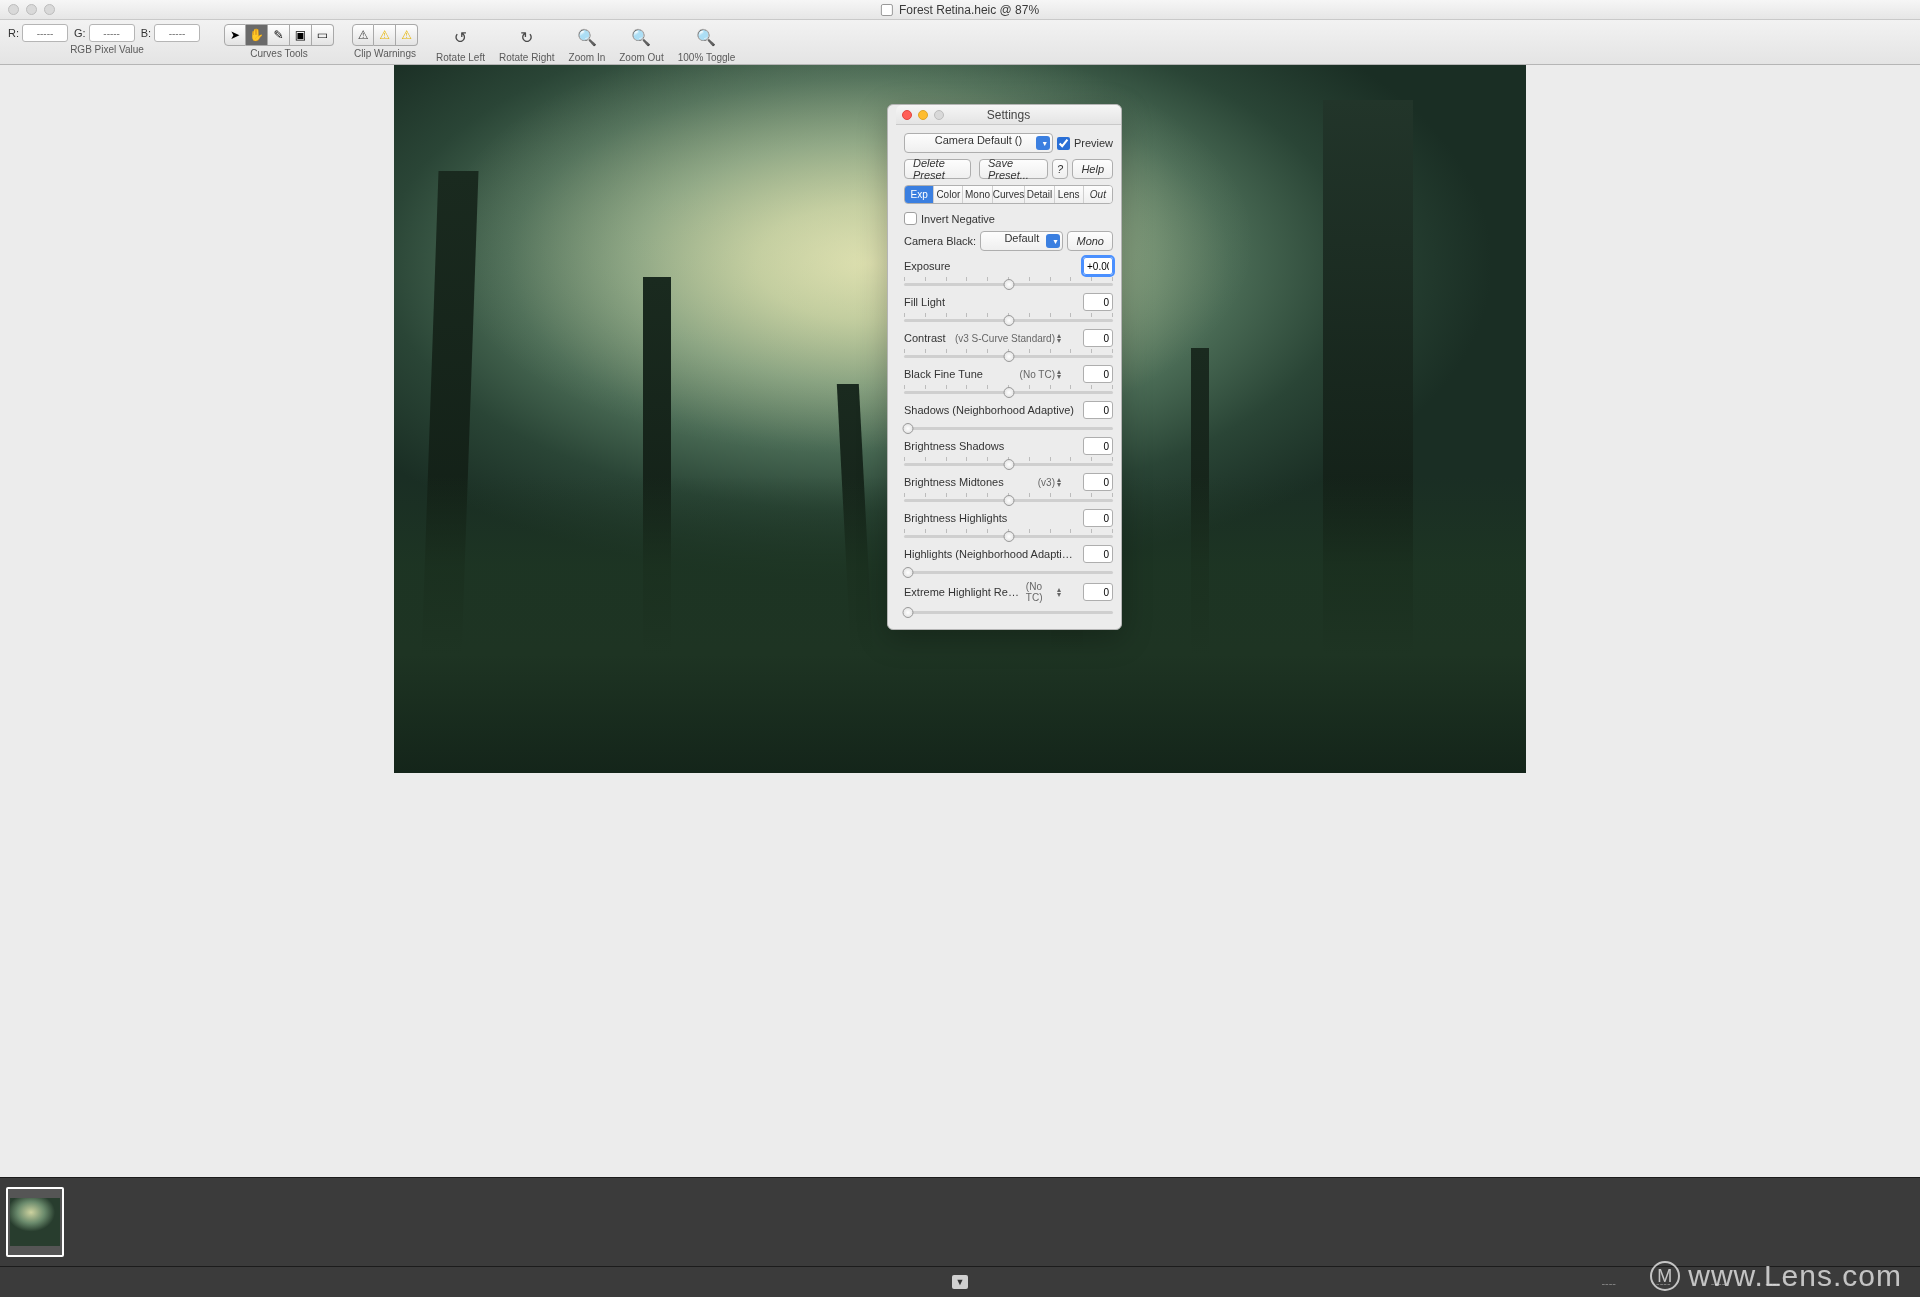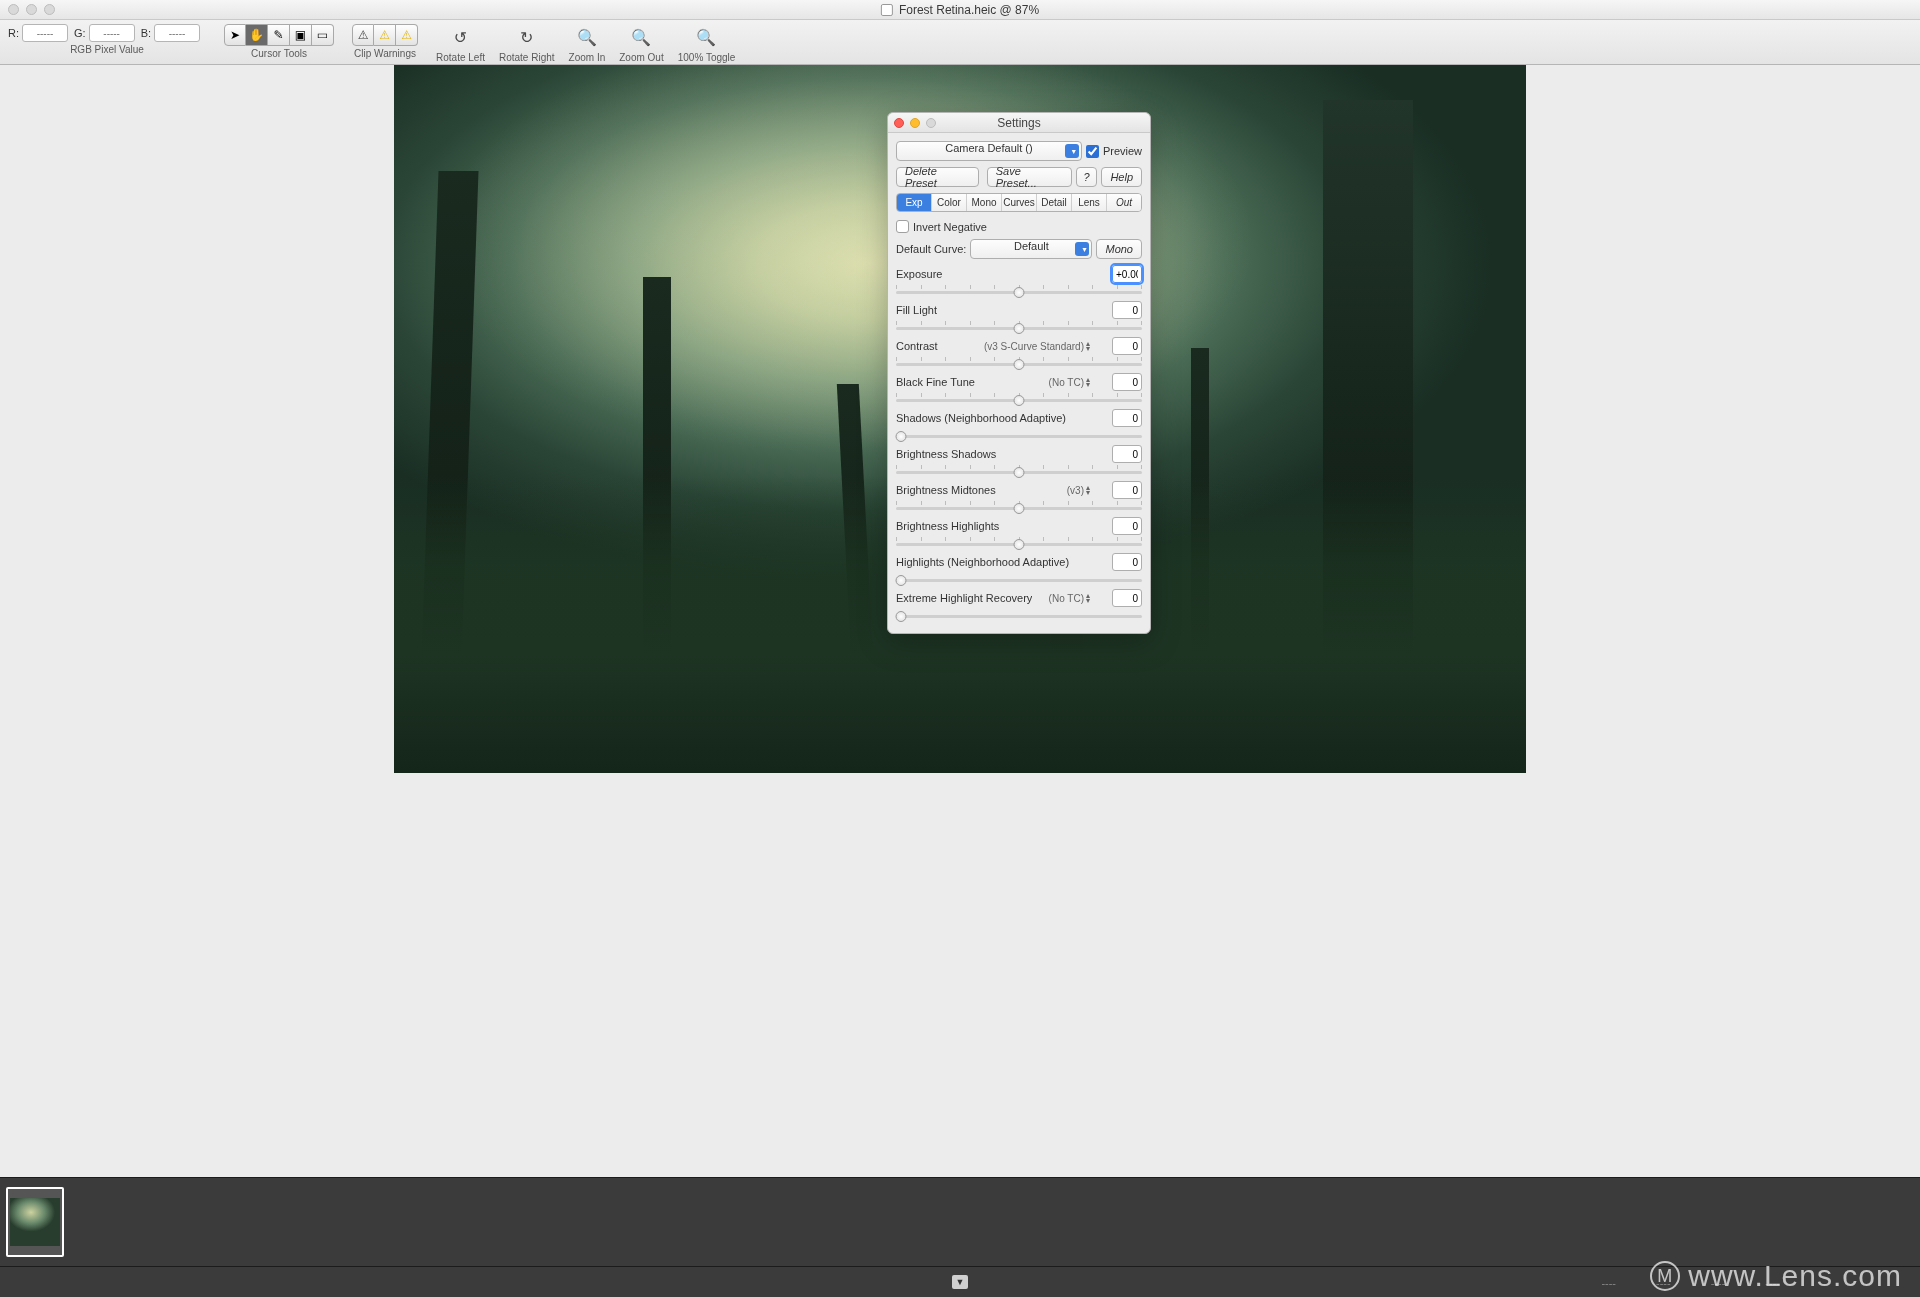--- a/index.html
+++ b/index.html
@@ -38,21 +38,21 @@
 .t1 { left:3%; width:40px; height:85%; transform:skewX(-2deg);}
 .t2 { left:22%; width:28px; height:70%; }
 .t3 { left:40%; width:22px; height:55%; transform:skewX(3deg);}
 .t4 { left:58%; width:32px; height:65%; }
 .t5 { right:10%; width:90px; height:95%; background:linear-gradient(#22352a,#0a140d);}
 .t6 { right:28%; width:18px; height:60%; }
 .foliage { position:absolute; left:0; right:0; bottom:0; height:42%; background:linear-gradient(transparent, rgba(30,55,35,0.7) 30%, #1e3423 60%, #14251a);}
 .mist { position:absolute; inset:0; background:radial-gradient(ellipse 60% 50% at 40% 25%, rgba(230,230,190,0.35), transparent 60%);}
 
 
-.panel { position:absolute; top:112px; left:887px; width:264px; background:#ececec; border:1px solid #b5b5b5; border-radius:6px; box-shadow:0 8px 30px rgba(0,0,0,0.25); font-size:11px; color:#333; z-index:50;}
+.panel { position:absolute; top:104px; left:887px; width:235px; background:#ececec; border:1px solid #b5b5b5; border-radius:6px; box-shadow:0 8px 30px rgba(0,0,0,0.25); font-size:11px; color:#333; z-index:50;padding-left:8px;}
 .panel-titlebar { height:20px; background:linear-gradient(#f6f6f6,#e4e4e4); border-bottom:1px solid #c9c9c9; border-radius:6px 6px 0 0; display:flex; align-items:center; padding:0 6px; position:relative;}
 .panel-traffic { display:flex; gap:6px;}
 .pdot { width:10px;height:10px;border-radius:50%;}
 .pdot.r{background:#ff5f57;border:1px solid #e2463f;}
 .pdot.y{background:#ffbd2e;border:1px solid #e0a528;}
 .pdot.g{background:#d9d9d9;border:1px solid #bdbdbd;}
 .panel-title { position:absolute; left:50%; transform:translateX(-50%); font-size:12px; color:#444;}
 .panel-body { padding:8px;}
 .row { display:flex; align-items:center; margin-bottom:6px; gap:4px;}
 .sel { flex:1; height:20px; font-size:11px; border:1px solid #aeaeae; border-radius:4px; background:linear-gradient(#fdfdfd,#efefef); padding:0 4px; position:relative;text-align:center;}
@@ -135,21 +135,21 @@
       <div class="seg-btn">
           <span>✎</span>
         </div>
       <div class="seg-btn">
           <span>▣</span>
         </div>
       <div class="seg-btn">
           <span>▭</span>
         </div>
     </div>
-    <div class="tool-label">Cursor Tools</div>
+    <div class="tool-label">Curves Tools</div>
   </div>
 
   <div class="tool-group">
     <div class="tool-row">
       <div class="seg-btn">
           <span class="warn-b">⚠</span>
         </div>
       <div class="seg-btn">
           <span class="warn-y">⚠</span>
         </div>
@@ -226,21 +226,21 @@
       <div class="tab">Curves</div>
       <div class="tab">Detail</div>
       <div class="tab">Lens</div>
       <div class="tab">Out</div>
     </div>
     <div class="row">
       <span class="chk-empty"></span>
       <span>Invert Negative</span>
     </div>
     <div class="row">
-      <span>Default Curve:</span>
+      <span>Camera Black:</span>
       <div class="sel" style="flex:1"><span>Default</span><span class="sel-arrow">▾</span></div>
       <div class="btn">Mono</div>
     </div>
 
     <div id="params-container">
         <div class="param">
     <div class="param-head">
       <span class="param-label">Exposure</span>
 
       <input class="num focus" value="+0.00" style="">

